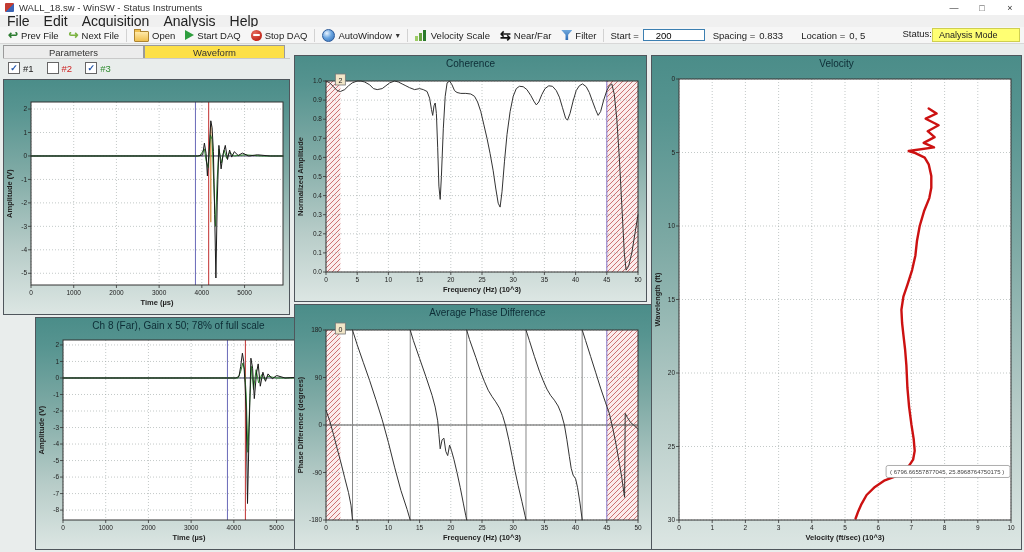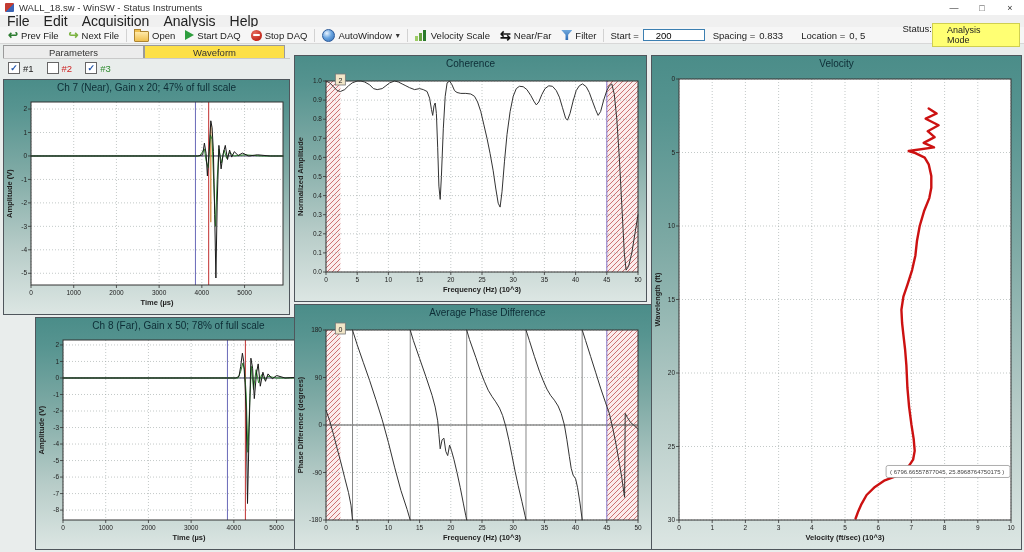--- a/index.html
+++ b/index.html
@@ -39,21 +39,21 @@
      background-size:3px 5px,3px 8px,3px 11px;background-position:0px 6px,4px 3px,8px 0px;}
   .icon-swap{font-size:13px;font-weight:bold;color:#111;line-height:13px;}
   .icon-funnel{width:11px;height:10px;background:linear-gradient(#6fa8dc,#2f6cb5);
                clip-path:polygon(0 0,100% 0,62% 48%,62% 100%,38% 100%,38% 48%);}
   .caret{font-size:8px;color:#333;margin-left:1px;}
   .tfield{display:flex;align-items:center;gap:4px;padding:0 4px;white-space:nowrap;}
   .decay-input{width:62px;height:12px;border:1px solid #3c7fb1;font-size:9.5px;padding:0 12px;
                font-family:"Liberation Sans",sans-serif;box-sizing:border-box;}
   .val{min-width:34px;display:inline-block;}
   .status-wrap{margin-left:auto;display:flex;align-items:flex-start;padding-right:4px;}
-  .status-box{background:#ffff73;border:1px solid #cfcf50;font-size:9px;padding:1px 14px;width:88px;box-sizing:border-box;}
+  .status-box{background:#ffff73;border:1px solid #cfcf50;font-size:9px;padding:1px 6px;width:88px;box-sizing:border-box;}
   
   .tabs{position:absolute;left:3px;top:45px;height:14px;display:flex;font-size:9.5px;}
   .tab{padding:1px 0 0 0;width:141px;text-align:center;border:1px solid #9a9a9a;border-bottom:none;
        background:#ececec;color:#333;box-sizing:border-box;}
   .tab.active{background:#fde047;font-weight:normal;}
   .tabline{position:absolute;left:3px;top:58px;width:287px;height:1px;background:#c9c9c9;}
   .cbrow{position:absolute;left:8px;top:62px;display:flex;gap:13px;font-size:9.5px;align-items:center;}
   .cb{display:flex;align-items:center;gap:3px;}
   .cb-box{width:10px;height:10px;border:1px solid #666;background:#fff;font-size:9px;line-height:10px;
           text-align:center;color:#2255aa;font-weight:bold;}
@@ -161,21 +161,20 @@
       <span class="cb-box"></span>
       <span class="cb-label" style="color: rgb(204, 34, 34);">#2</span>
     </span>
     <span class="cb">
       <span class="cb-box">✓</span>
       <span class="cb-label" style="color: rgb(46, 139, 46);">#3</span>
     </span>
   </div>
 
   <div class="panel" style="left:3px;top:79px;width:287px;height:236px;">
-    <div class="panel-title">Ch 7 (Near), Gain x 20; 47% of full scale</div>
     <div class="chart-body">
         <svg width="283" height="216">
           <rect x="26" y="5" width="252" height="183" fill="#ffffff"></rect>
           <g stroke="#9aa5a3" stroke-width="0.6" stroke-dasharray="1 2">
             <line x1="26" y1="5" x2="26" y2="188"></line>
             <line x1="68.71186440677965" y1="5" x2="68.71186440677965" y2="188"></line>
             <line x1="111.42372881355932" y1="5" x2="111.42372881355932" y2="188"></line>
             <line x1="154.135593220339" y1="5" x2="154.135593220339" y2="188"></line>
             <line x1="196.84745762711864" y1="5" x2="196.84745762711864" y2="188"></line>
             <line x1="239.5593220338983" y1="5" x2="239.5593220338983" y2="188"></line>

